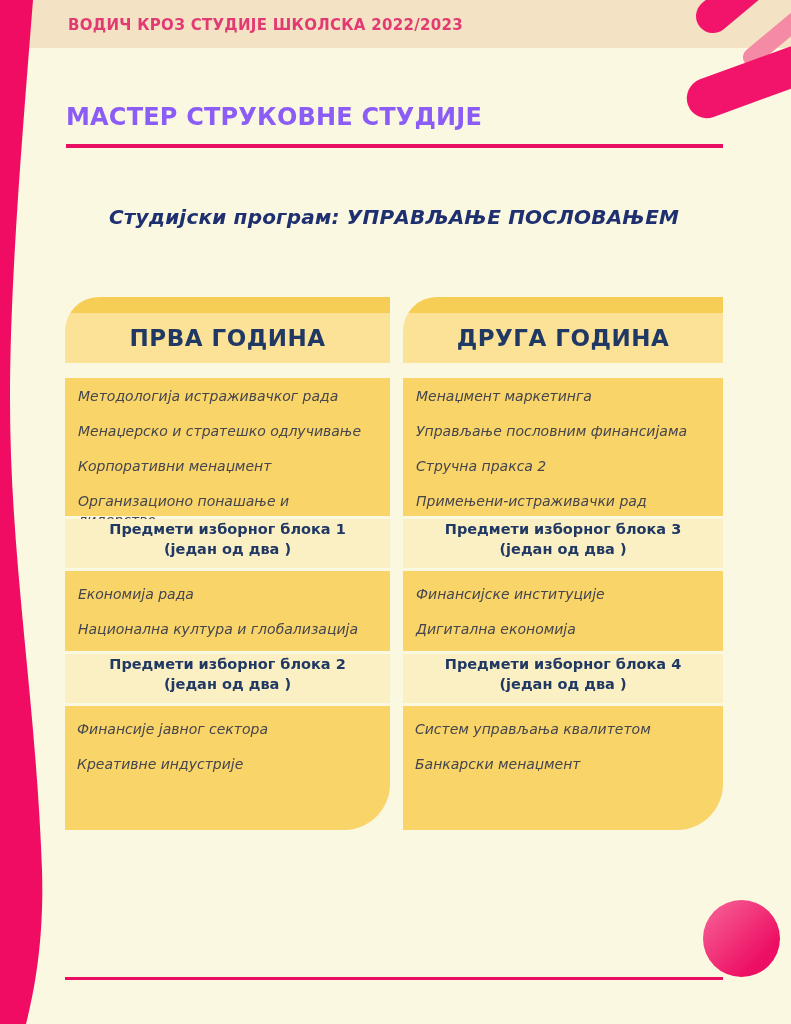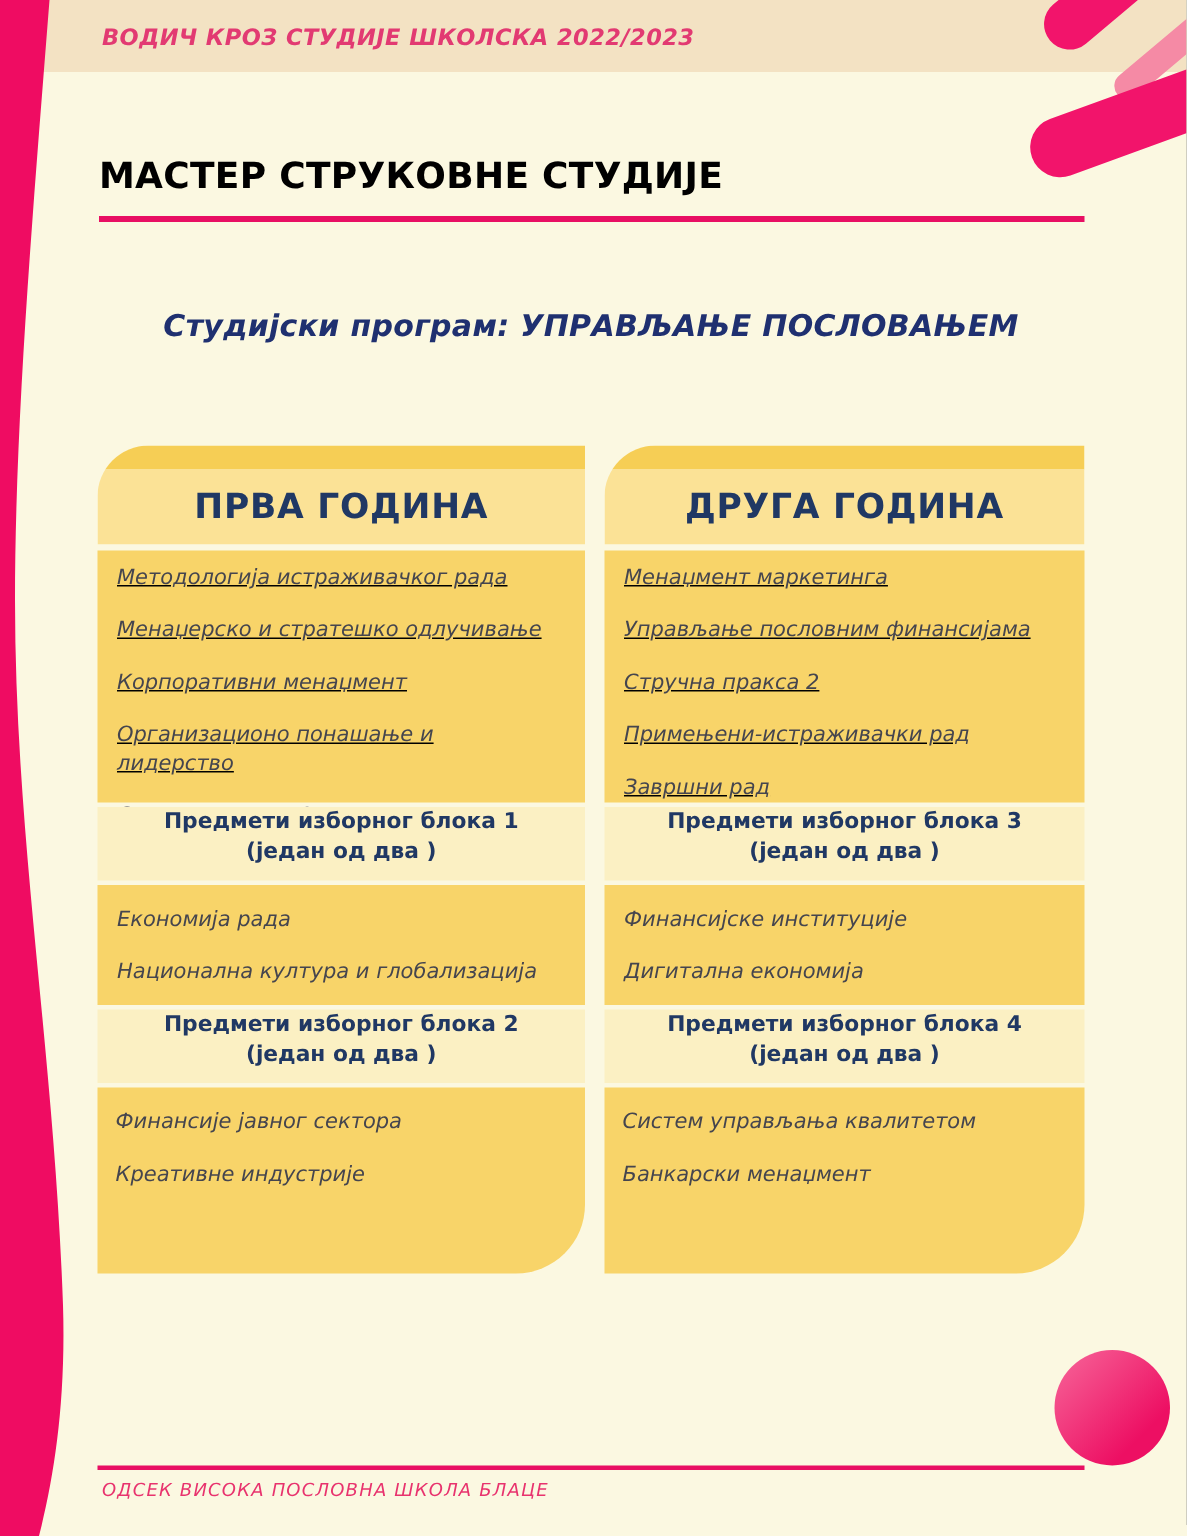--- a/index.html
+++ b/index.html
@@ -36,27 +36,27 @@
   }
   
   .deco-circle {
     position: absolute; left: 703px; top: 900px; width: 77px; height: 77px;
     border-radius: 50%; z-index: 2;
     background: linear-gradient(135deg, #F7679A 0%, #ED0F63 75%);
   }
   
   .banner-text {
     position: absolute; left: 68px; top: 16px; z-index: 3;
-    font-size: 15px; font-weight: bold; font-style: italic;
+    font-size: 15px; font-weight: bold; 
     color: #E23A72; letter-spacing: 0.3px;
   }
   
   .page-title {
     position: absolute; left: 66px; top: 103px; z-index: 3;
-    font-size: 24px; font-weight: bold; color: #000000; letter-spacing: 0.2px;
+    font-size: 24px; font-weight: bold; color: #8b5cf6; letter-spacing: 0.2px;
   }
   .title-rule {
     position: absolute; left: 66px; top: 144px; width: 657px; height: 4px;
     background: #E80F63; z-index: 3;
   }
   
   .subtitle {
     position: absolute; left: 65px; top: 205px; width: 658px; z-index: 3;
     text-align: center; font-size: 20px; font-weight: bold; font-style: italic;
     color: #1F3070; letter-spacing: 0.2px;
@@ -72,21 +72,21 @@
   .year-head {
     height: 66px; border-top-left-radius: 34px; overflow: hidden;
   }
   .head-strip { height: 16px; background: #F6CE55; }
   .head-body {
     height: 50px; background: #FBE296;
     display: flex; align-items: center; justify-content: center;
     font-size: 23px; font-weight: bold; color: #203864; letter-spacing: 0.5px;
   }
   .sec { margin-top: 3px; }
-  .sec.core { margin-top: 4px; height: 168px; background: #F8D469; padding: 9px 8px 0 13px; text-decoration: underline; }
+  .sec.core { margin-top: 15px; height: 138px; background: #F8D469; padding: 9px 8px 0 13px; }
   .course {
     font-size: 14px; font-style: italic; color: #45454E;
     line-height: 19px; margin-bottom: 16px;
   }
   .wrap-limit { max-width: 250px; }
   .elect-head {
     height: 49px; background: #FBF0C3;
     display: flex; flex-direction: column; justify-content: flex-start;
     text-align: center; color: #203864; font-weight: bold;
     font-size: 14.5px; line-height: 1.4;
@@ -182,15 +182,14 @@
       </div>
       <div class="sec elect-courses last">
         <div class="course">Систем управљања квалитетом</div>
         <div class="course">Банкарски менаџмент</div>
       </div>
     </div>
 
   </div>
 
   <div class="footer-rule"></div>
-  <div class="footer-text">ОДСЕК ВИСОКА ПОСЛОВНА ШКОЛА БЛАЦЕ</div>
 
 </div>
 
 </body></html>

